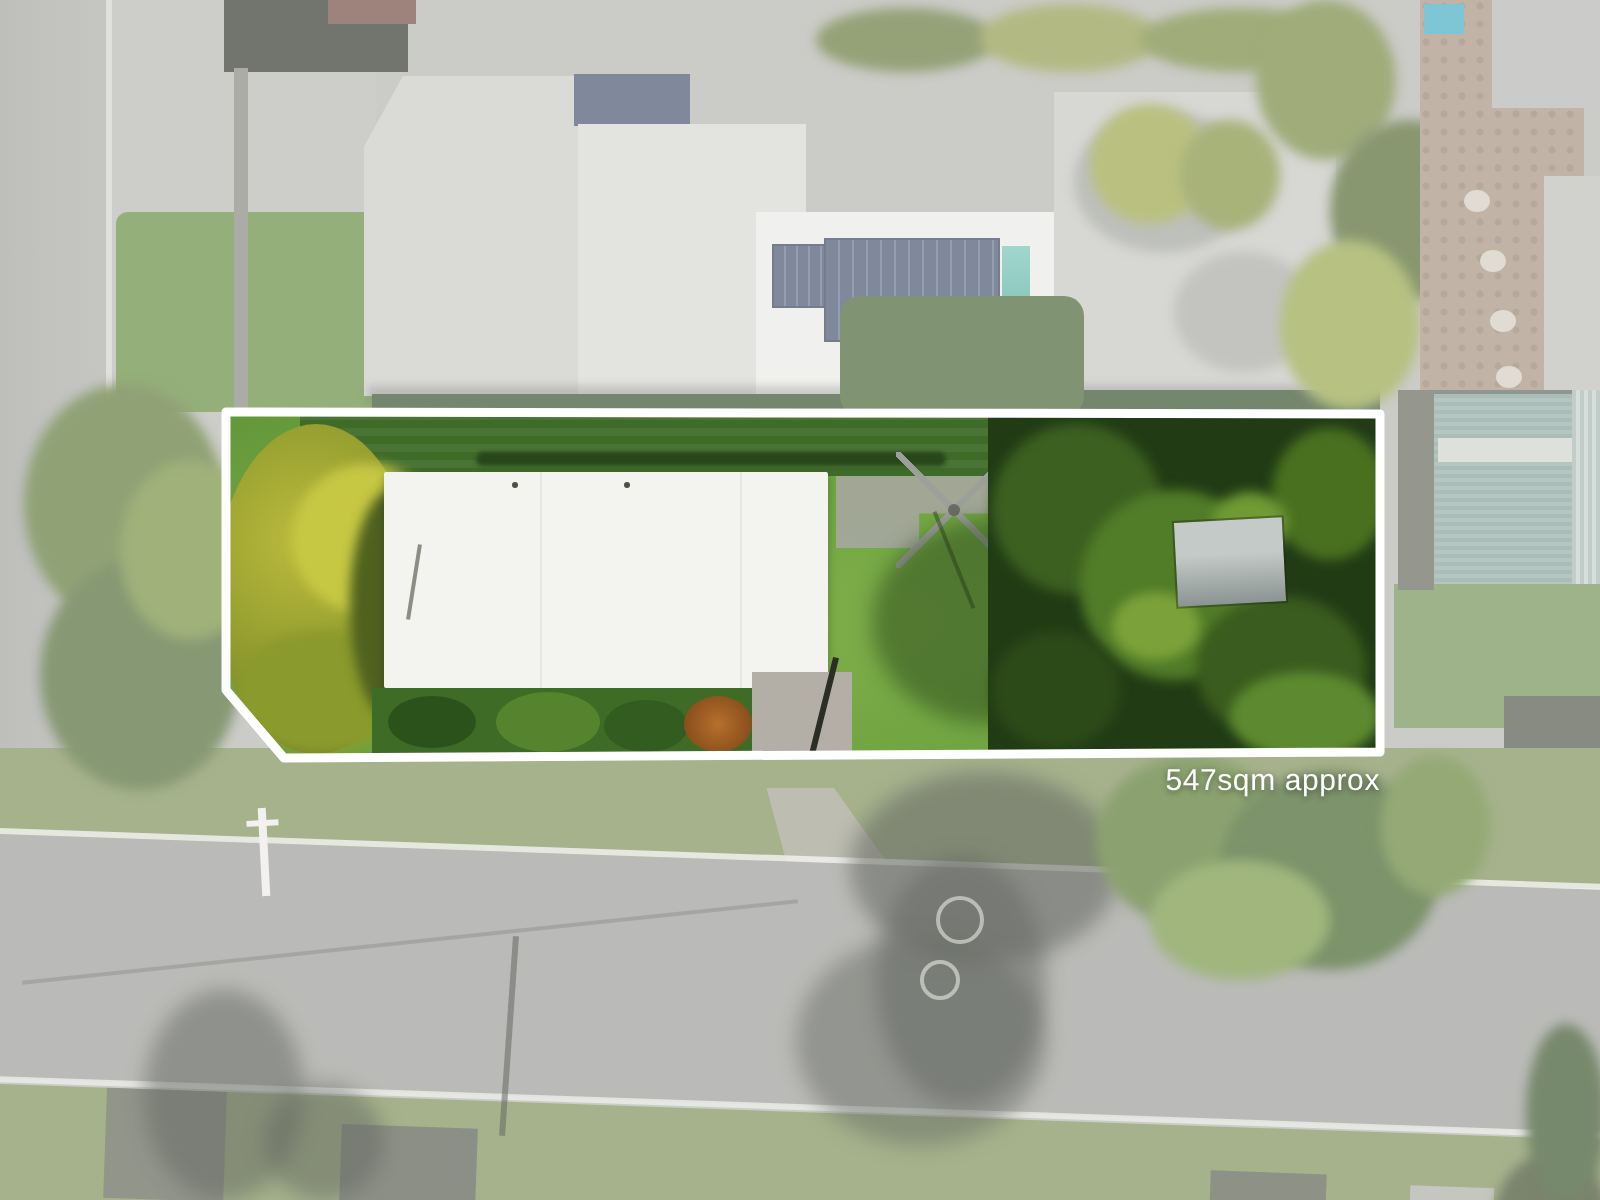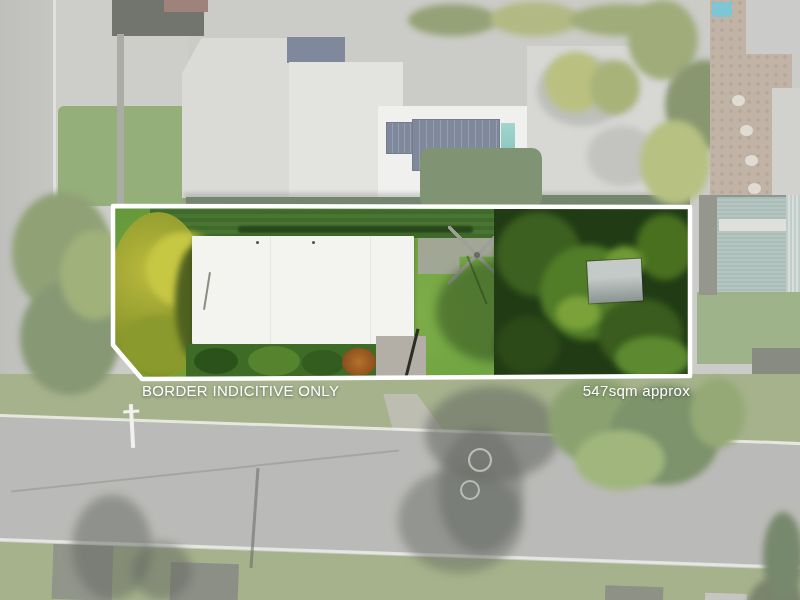--- a/index.html
+++ b/index.html
@@ -284,15 +284,14 @@
     </div>
     <div id="shed"></div>
     <div id="fenceDiag"></div>
   </div>
 
   <svg id="overlaySvg" viewBox="0 0 800 600">
     <path fill="#ffffff" fill-rule="evenodd" d="M0,0 H800 V600 H0 Z M113,206 L690,207 L690,376 L142,379 L113,345 Z" fill-opacity="0.35"></path>
     <polygon fill="none" stroke="#ffffff" stroke-linejoin="round" points="113,206 690,207 690,376 142,379 113,345" stroke-width="4.5"></polygon>
   </svg>
 
-  <div id="labelBorder" class="label">BORDER INDICITIVE ONLY</div>
   <div id="labelArea" class="label">547sqm approx</div>
 </div>
 
 </body></html>

